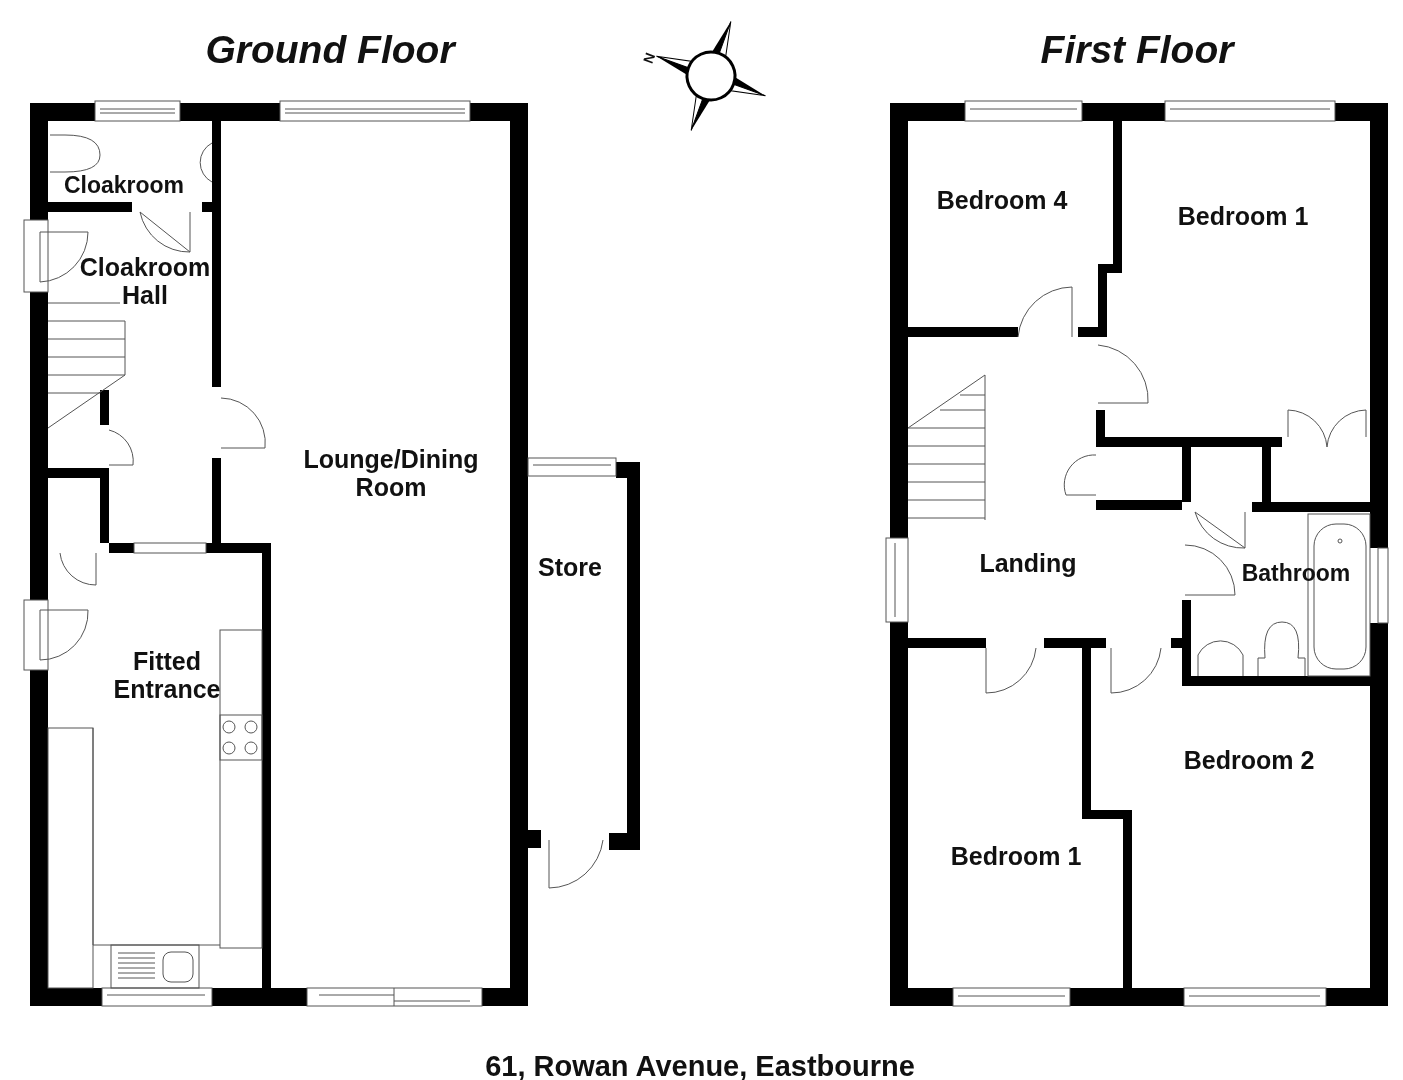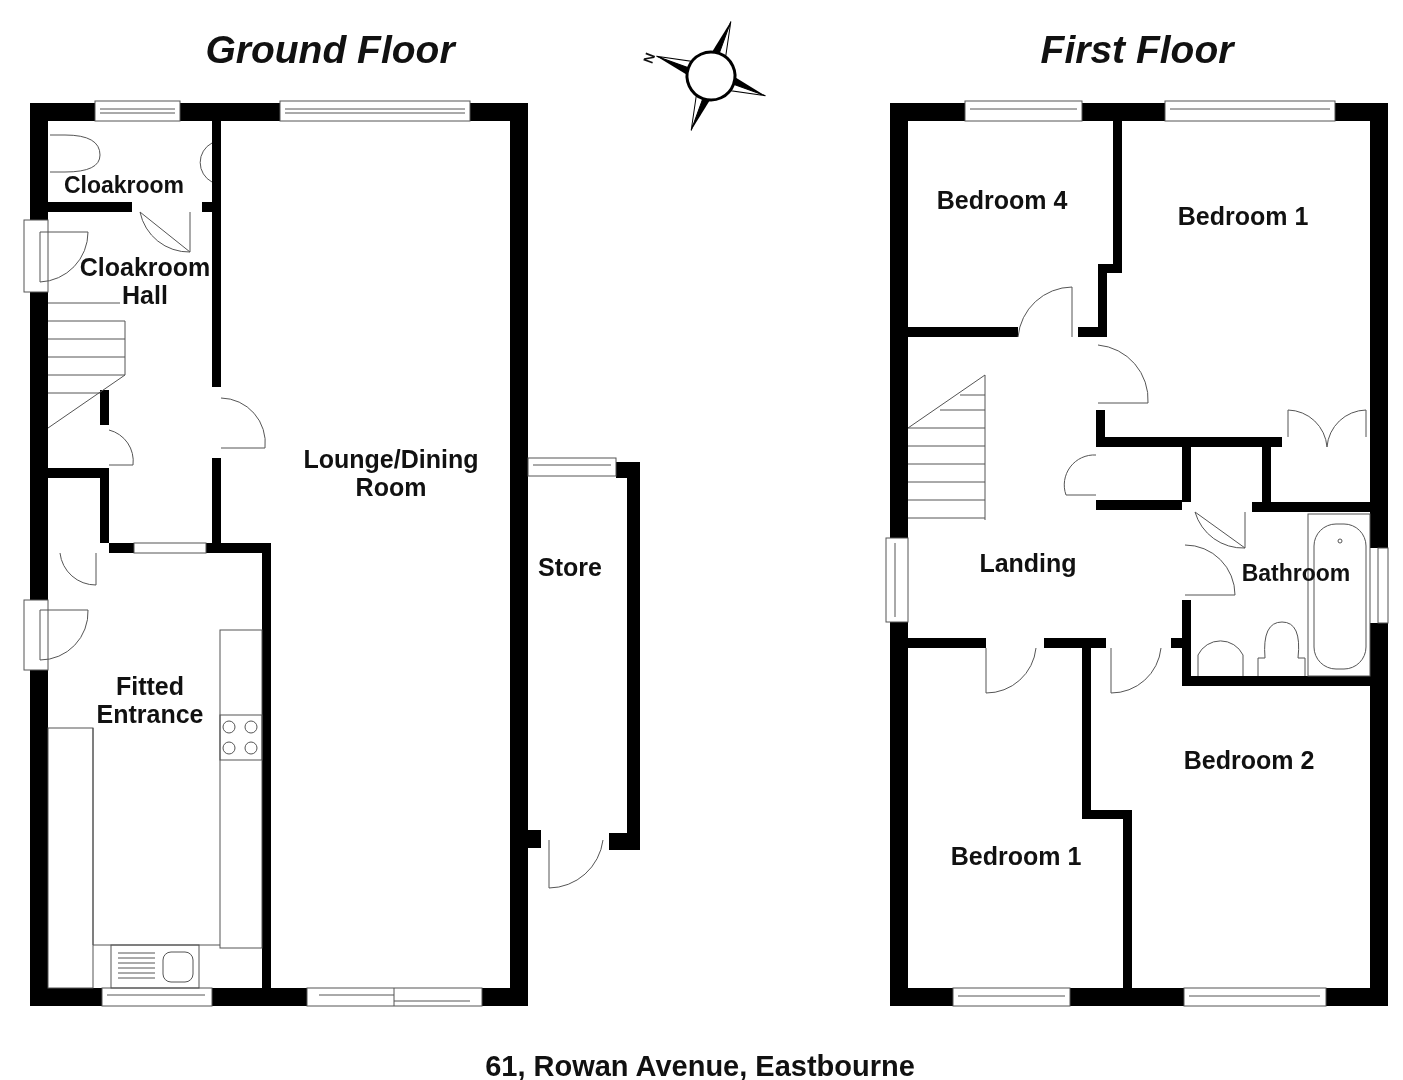--- a/index.html
+++ b/index.html
@@ -224,21 +224,21 @@
 
 <div class="lbl" style="left:124px; top:171px; font-size:23px;text-align:center;">Cloakroom</div>
 <div class="lbl" style="left:145px; top:253px;">
   <div>Cloakroom</div>
   <div>Hall</div>
 </div>
 <div class="lbl" style="left:391px; top:445px;">
   <div>Lounge/Dining</div>
   <div>Room</div>
 </div>
-<div class="lbl" style="left:150px; top:647px;margin-top:25px;">
+<div class="lbl" style="left:167px; top:647px;">
   <div>Fitted</div>
   <div>Entrance</div>
 </div>
 <div class="lbl" style="left:570px; top:553px;">Store</div>
 
 <div class="lbl" style="left:1002px; top:186px;">Bedroom 4</div>
 <div class="lbl" style="left:1243px; top:186px;margin-top:16px;">Bedroom 1</div>
 <div class="lbl" style="left:1028px; top:549px;">Landing</div>
 <div class="lbl" style="left:1296px; top:559px; font-size:23px;">Bathroom</div>
 <div class="lbl" style="left:1249px; top:746px;">Bedroom 2</div>

